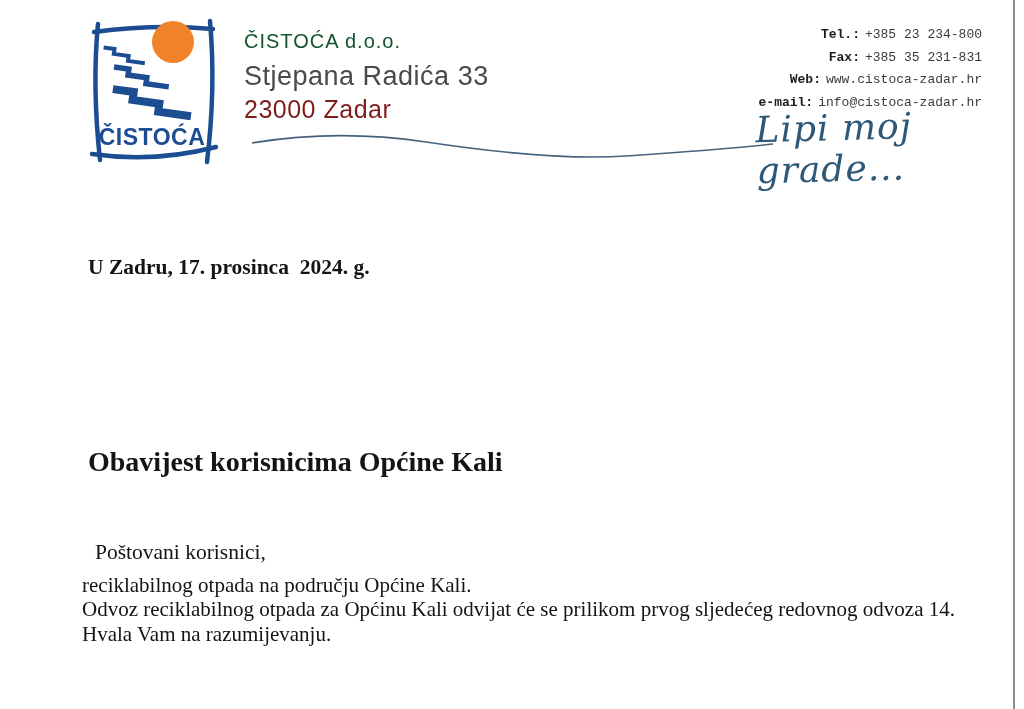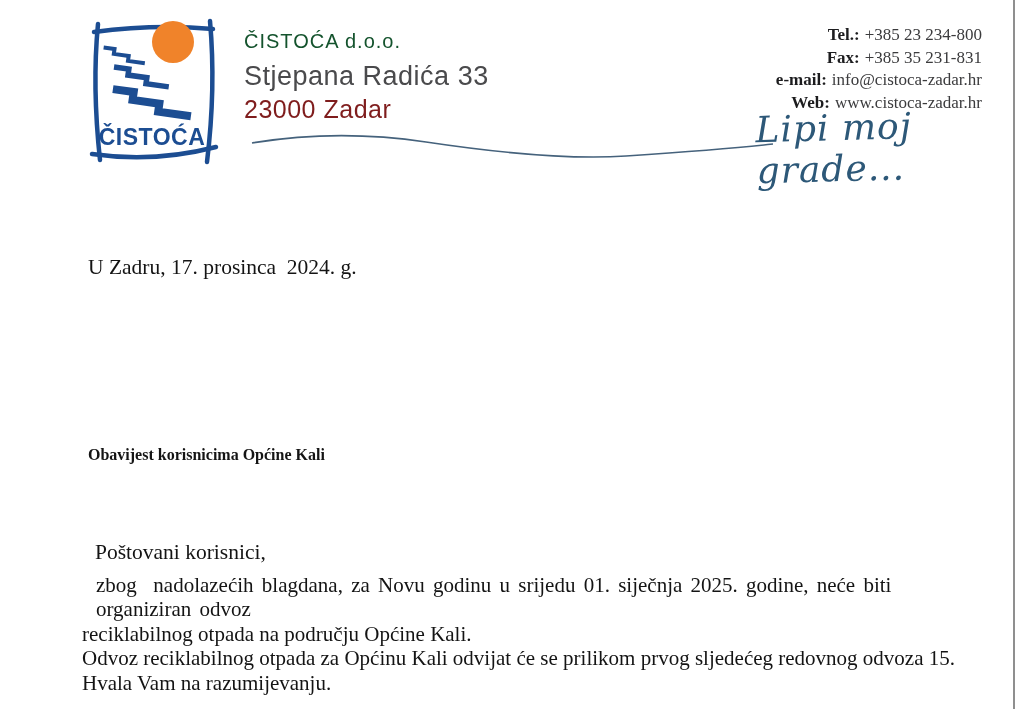--- a/index.html
+++ b/index.html
@@ -3,47 +3,47 @@
 <meta charset="utf-8">
 <style>
   html,body{margin:0;padding:0;}
   body{
     width:1024px;height:709px;position:relative;overflow:hidden;
     background:#ffffff;
     font-family:"Liberation Serif","DejaVu Serif",serif;
     color:#141414;
   }
   .abs{position:absolute;}
-  .pre{white-space:pre-wrap;}
+  .pre{white-space:pre-wrap;font-weight:bold;}
 
   
   .scan-line{left:1013px;top:0;width:2px;height:709px;background:#8f8f8f;}
 
   
   .logo{left:88px;top:16px;width:132px;height:150px;}
 
   .company{left:244px;top:22px;font-family:"Liberation Sans","DejaVu Sans",sans-serif;}
   .company-name{font-size:20px;letter-spacing:1px;color:#14532d;line-height:38px;}
   .company-street{font-size:27px;letter-spacing:0.5px;color:#4a4a4c;line-height:33px;}
   .company-city{font-size:25px;letter-spacing:0.5px;color:#7f1d1d;line-height:33px;}
 
   .contact{right:42px;top:24px;text-align:right;
-    font-family:Liberation Serif, serif;
-    font-size:17px;line-height:22.5px;color:#3b3b3d;}
+    font-family:Liberation Mono, monospace;
+    font-size:13px;line-height:22.5px;color:#3b3b3d;}
   .contact .lbl{font-weight:bold;color:#1c1c1e;margin-right:5px;}
 
   .slogan{left:756px;top:106px;width:250px;
     font-family:"DejaVu Serif",serif;font-style:italic;
     font-size:36px;color:#2d5878;transform:rotate(-1.5deg);letter-spacing:1px;}
 
   .curve-line{left:246px;top:130px;}
 
   
   .dateline{left:88px;top:255px;font-size:21.5px;}
-  .heading{left:88px;top:446px;font-size:16px;font-weight:bold;}
+  .heading{left:88px;top:446px;font-size:28px;font-weight:bold;}
   .salutation{left:95px;top:524px;font-size:21.5px;margin-top:16px;}
   .paragraph{left:82px;top:573px;width:912px;font-size:21px;line-height:24.4px;}
   .paragraph .line{white-space:pre-wrap;}
   .paragraph .indent{padding-left:14px;word-spacing:3px;}
 </style>
 </head>
 <body>
 
 <div class="abs scan-line"></div>
 
@@ -76,37 +76,36 @@
 </div>
 
 <div class="abs contact">
   <div>
     <span class="lbl">Tel.:</span><span>+385 23 234-800</span>
   </div>
   <div>
     <span class="lbl">Fax:</span><span>+385 35 231-831</span>
   </div>
   <div>
-    <span class="lbl">e-mail:</span><span>info@cistoca-zadar.hr</span>
+    <span class="lbl">Web:</span><span>www.cistoca-zadar.hr</span>
   </div>
   <div>
-    <span class="lbl">Web:</span><span>www.cistoca-zadar.hr</span>
+    <span class="lbl">e-mail:</span><span>info@cistoca-zadar.hr</span>
   </div>
 </div>
 
 <svg class="abs curve-line" width="530" height="34" viewBox="0 0 530 34">
   <path d="M6,13 C60,4 120,3 180,12 C240,21 320,30 380,26 C440,22 492,18 527,14" stroke="#45627c" stroke-width="1.6" fill="none"></path>
 </svg>
 
 <div class="abs slogan">Lipi moj grade...</div>
 
 <div class="abs dateline pre">U Zadru, 17. prosinca  2024. g.</div>
 
 <div class="abs heading">Obavijest korisnicima Općine Kali</div>
 
 <div class="abs salutation">Poštovani korisnici,</div>
 
 <div class="abs paragraph">
-  <div class="line indent">zbog  nadolazećih blagdana, za Novu godinu u srijedu 01. siječnja 2025. godine, neće biti organiziran odvoz</div>
   <div class="line">reciklabilnog otpada na području Općine Kali.</div>
-  <div class="line">Odvoz reciklabilnog otpada za Općinu Kali odvijat će se prilikom prvog sljedećeg redovnog odvoza 15.</div>
+  <div class="line">Odvoz reciklabilnog otpada za Općinu Kali odvijat će se prilikom prvog sljedećeg redovnog odvoza 14.</div>
   <div class="line">Hvala Vam na razumijevanju.</div>
 </div>
 
 </body></html>

